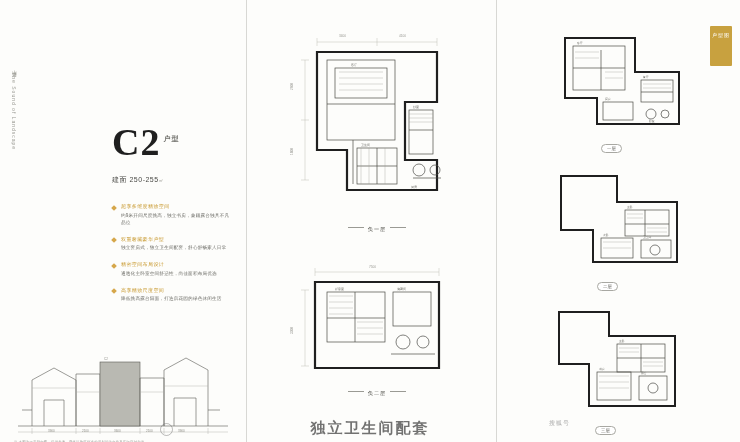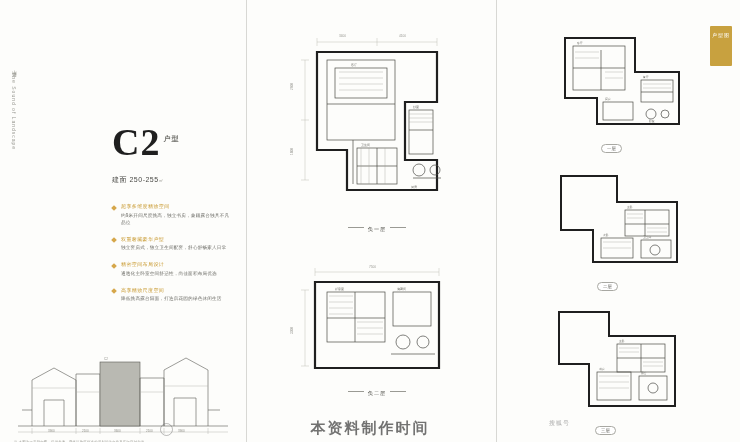--- a/index.html
+++ b/index.html
@@ -353,15 +353,15 @@
             <text x="54" y="64">书房</text>
           <text x="96" y="68">露台</text>
         </g>
       </svg>
       <div class="plan-tag" style="left:50px;top:120px;">三层</div>
     </div>
   </div>
 
   <div class="wm-sub">搜狐号</div>
   <div class="wm-mark"></div>
-  <div class="watermark">本资料制作时间</div>
+  <div class="watermark">独立卫生间配套</div>
 
 </div>
 
 </body></html>

